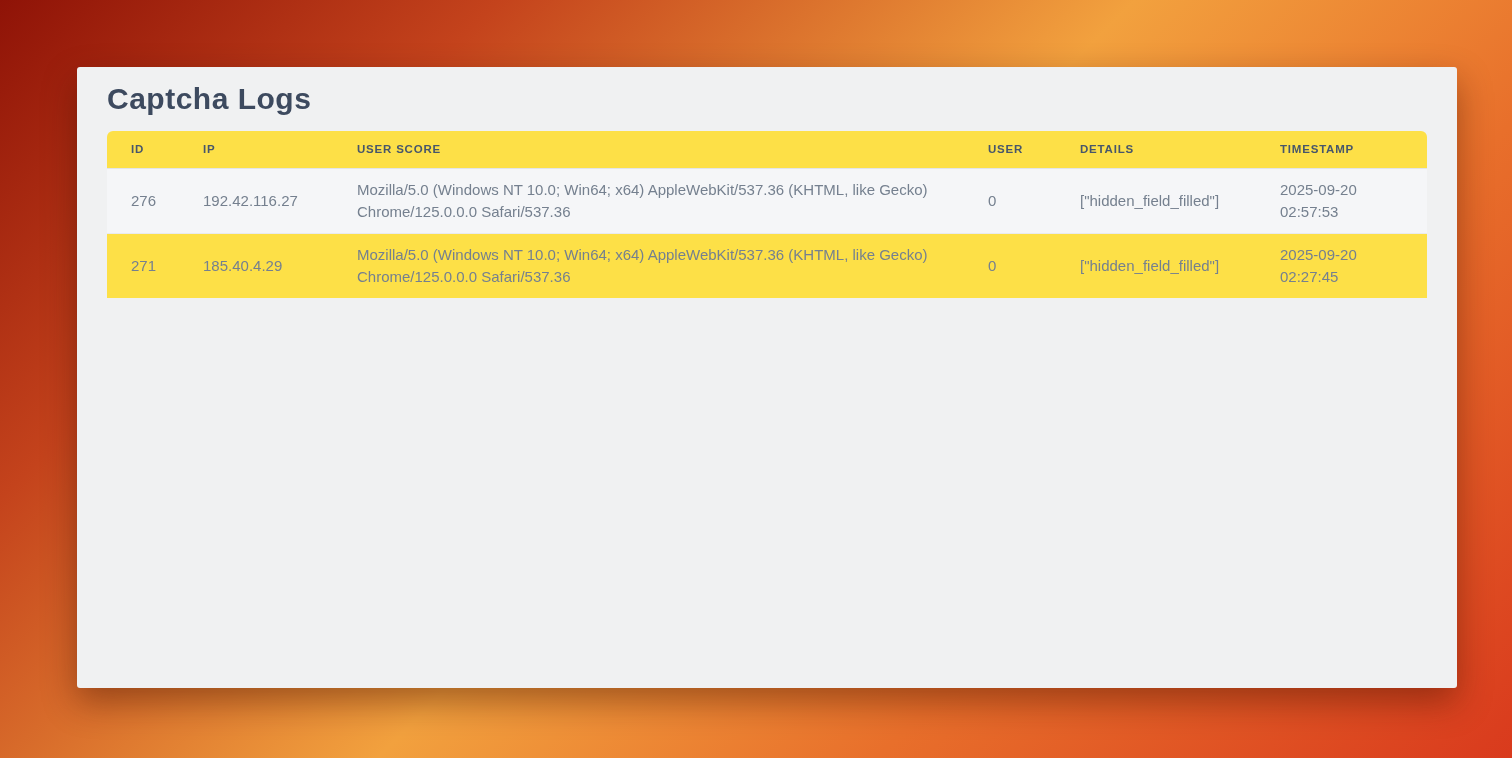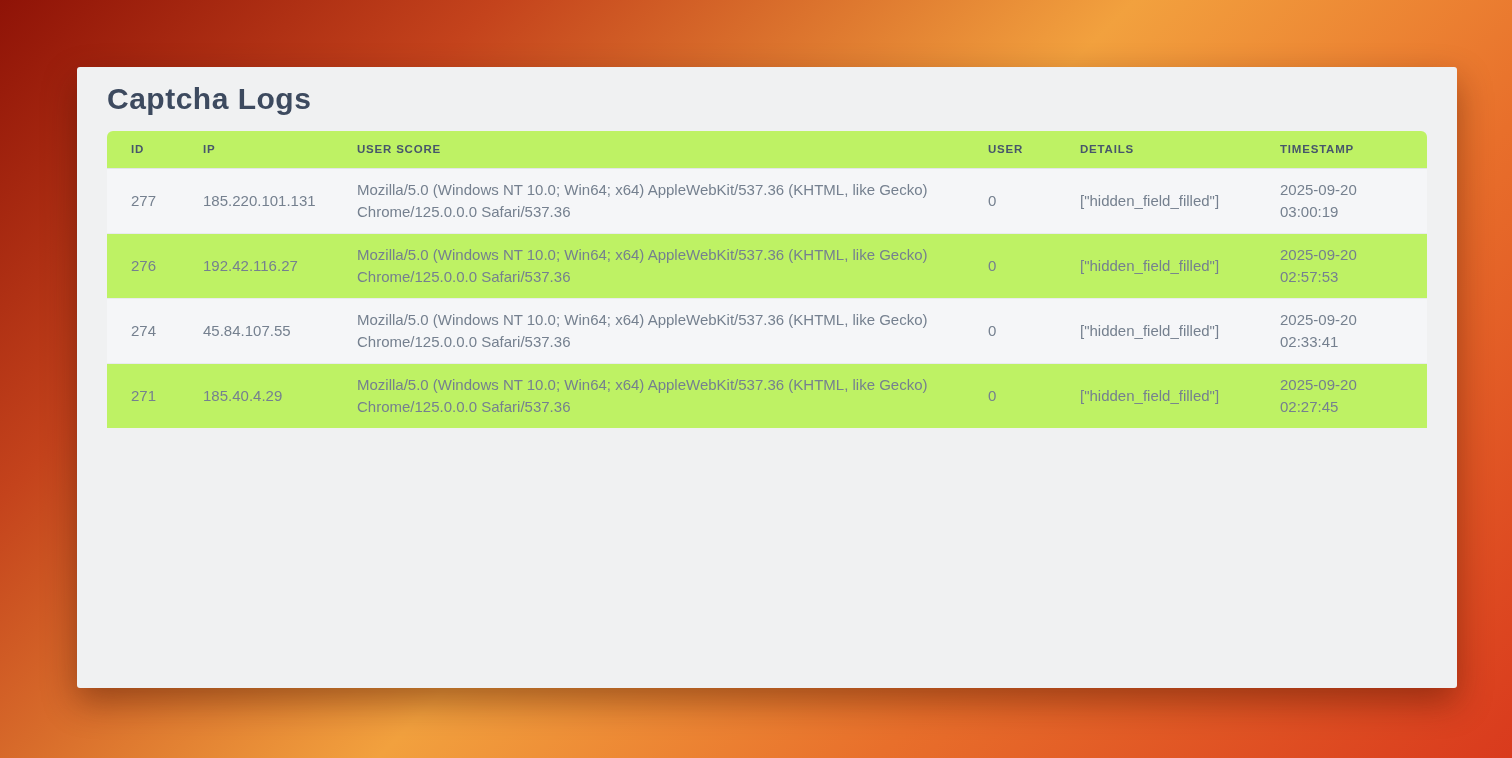--- a/index.html
+++ b/index.html
@@ -22,21 +22,21 @@
   .card-title {
     margin: 15px 30px 16px 30px;
     font-size: 30px;
     line-height: 33px;
     font-weight: 600;
     letter-spacing: 0.5px;
     color: #3d4a5f;
   }
   .table-wrap {
     margin: 0 30px;
-    background: #bef264;
+    background: #fde047;
     border-radius: 6px 6px 0 0;
     overflow: hidden;
   }
   table {
     width: 100%;
     border-collapse: collapse;
     table-layout: fixed;
   }
   col.c-id        { width: 96px;  }
   col.c-ip        { width: 154px; }
@@ -91,47 +91,31 @@
             <th>ID</th>
             <th>IP</th>
             <th>USER SCORE</th>
             <th>USER</th>
             <th>DETAILS</th>
             <th>TIMESTAMP</th>
           </tr>
       </thead>
       <tbody id="table-body">
 
-  <tr>
-    <td>277</td>
-    <td>185.220.101.131</td>
-    <td>Mozilla/5.0 (Windows NT 10.0; Win64; x64) AppleWebKit/537.36 (KHTML, like Gecko) Chrome/125.0.0.0 Safari/537.36</td>
-    <td>0</td>
-    <td>["hidden_field_filled"]</td>
-    <td class="ts">2025-09-20 03:00:19</td>
-  </tr>
 
   <tr>
     <td>276</td>
     <td>192.42.116.27</td>
     <td>Mozilla/5.0 (Windows NT 10.0; Win64; x64) AppleWebKit/537.36 (KHTML, like Gecko) Chrome/125.0.0.0 Safari/537.36</td>
     <td>0</td>
     <td>["hidden_field_filled"]</td>
     <td class="ts">2025-09-20 02:57:53</td>
   </tr>
 
 
-  <tr>
-    <td>274</td>
-    <td>45.84.107.55</td>
-    <td>Mozilla/5.0 (Windows NT 10.0; Win64; x64) AppleWebKit/537.36 (KHTML, like Gecko) Chrome/125.0.0.0 Safari/537.36</td>
-    <td>0</td>
-    <td>["hidden_field_filled"]</td>
-    <td class="ts">2025-09-20 02:33:41</td>
-  </tr>
 
 
 
   <tr>
     <td>271</td>
     <td>185.40.4.29</td>
     <td>Mozilla/5.0 (Windows NT 10.0; Win64; x64) AppleWebKit/537.36 (KHTML, like Gecko) Chrome/125.0.0.0 Safari/537.36</td>
     <td>0</td>
     <td>["hidden_field_filled"]</td>
     <td class="ts">2025-09-20 02:27:45</td>

